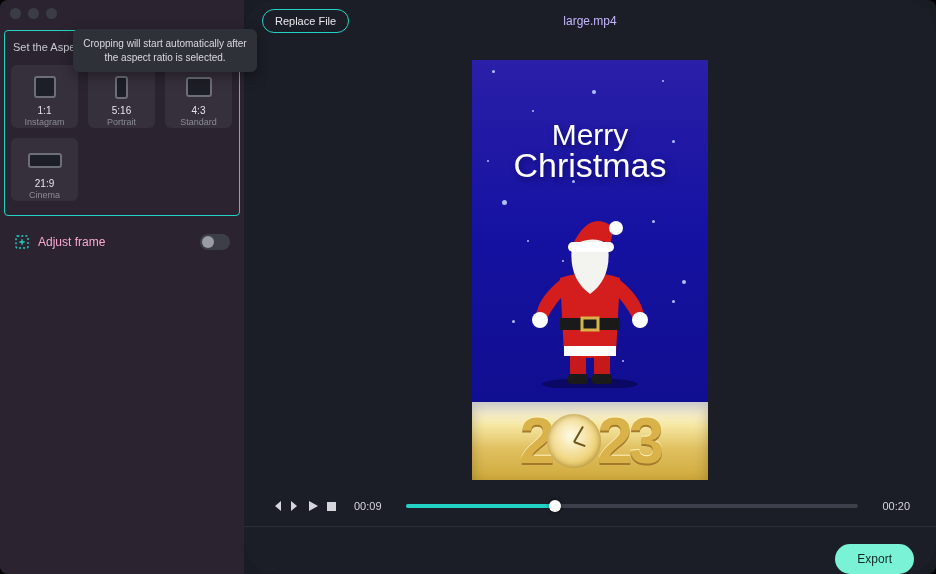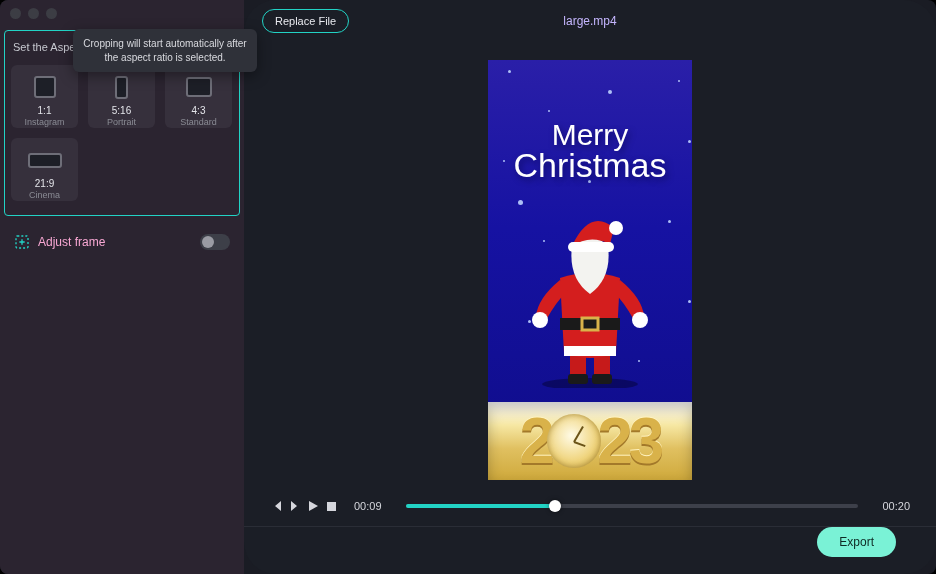--- a/index.html
+++ b/index.html
@@ -134,21 +134,21 @@
   }
 
   
   .preview-area {
     position:absolute;
     top: 42px; left:0; right:0; bottom: 96px;
     display:flex; align-items:flex-start; justify-content:center;
     padding-top: 18px;
   }
   .video-frame {
-    width: 204px; height: 420px;
+    width: 236px; height: 420px;
     background: linear-gradient(180deg, #2a1fa8 0%, #1612a2 40%, #0e0c88 100%);
     position: relative;
     overflow: hidden;
   }
   .star { position:absolute; background:#bcd2ff; border-radius:50%; opacity:.9; }
   .merry {
     position:absolute; top:60px; width:100%; text-align:center;
     font-family: "Brush Script MT", cursive;
     color:#fff; text-shadow: 2px 3px 6px rgba(0,0,50,.5);
     font-size: 30px; line-height: 1;
@@ -217,22 +217,22 @@
     width:12px; height:12px; margin-left:-6px; margin-top:-6px;
     border-radius:50%; background:#fff;
     box-shadow:0 0 4px rgba(0,0,0,.5);
   }
 
   
   .footer {
     position:absolute; left:0; right:0; bottom:0;
     height:48px;
     border-top: 1px solid #2a2d36;
-    display:flex; align-items:flex-start; justify-content:flex-end;
-    padding: 0 40px;
+    display:flex; align-items:flex-end; justify-content:flex-end;
+    padding: 0 22px;
   }
   .export-btn {
     background:#7af2d6;
     color:#0e2a24;
     font-size:12px;
     font-weight:500;
     border:none;
     padding: 8px 22px;
     border-radius: 16px;
     cursor:pointer;

